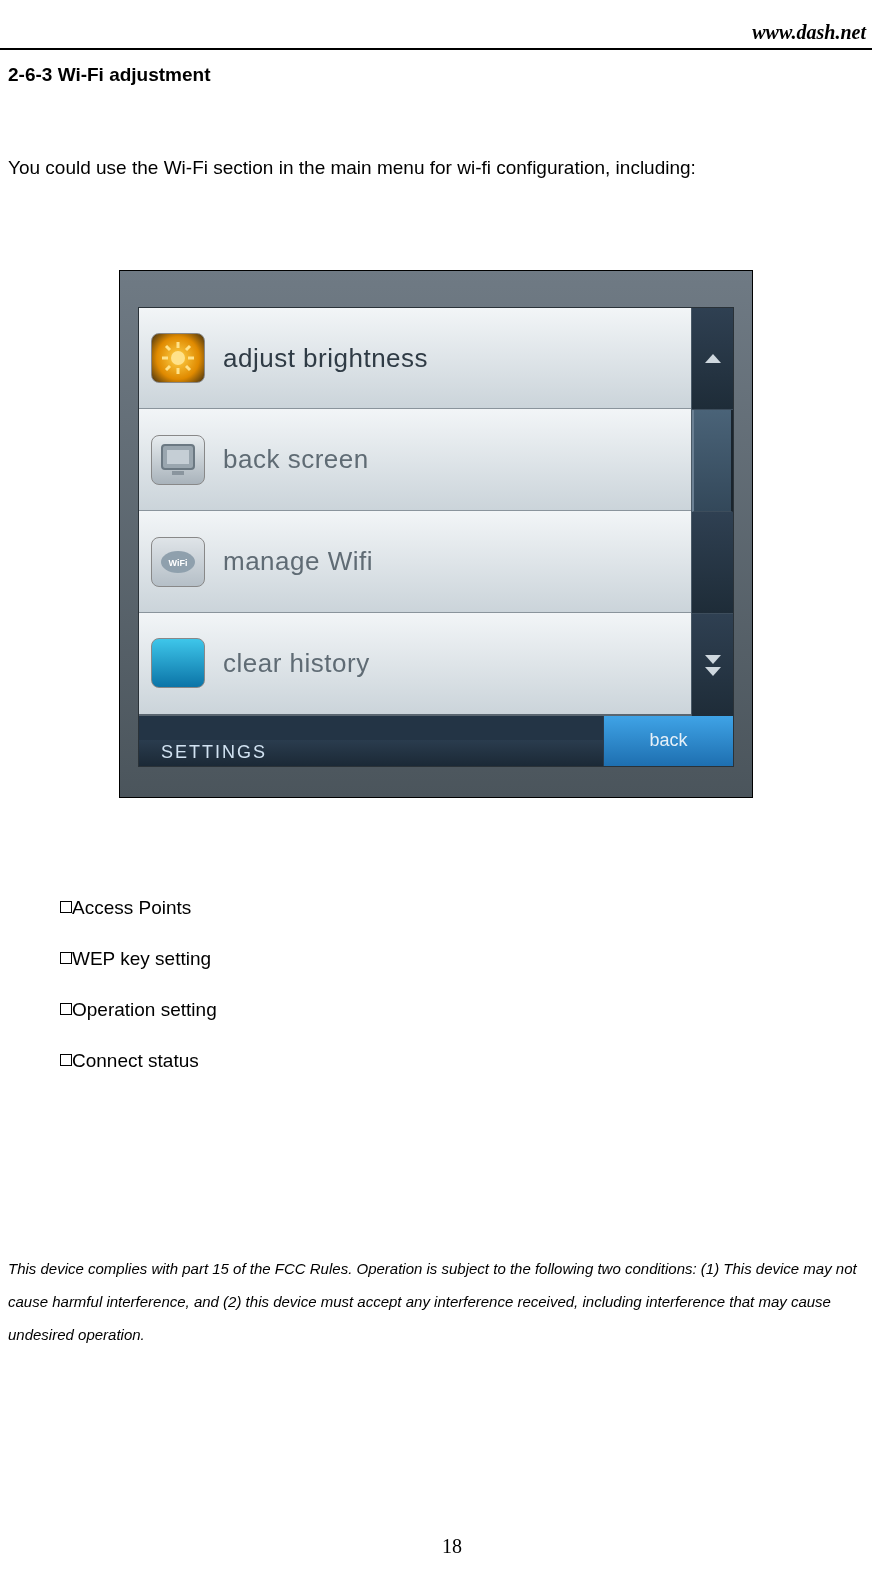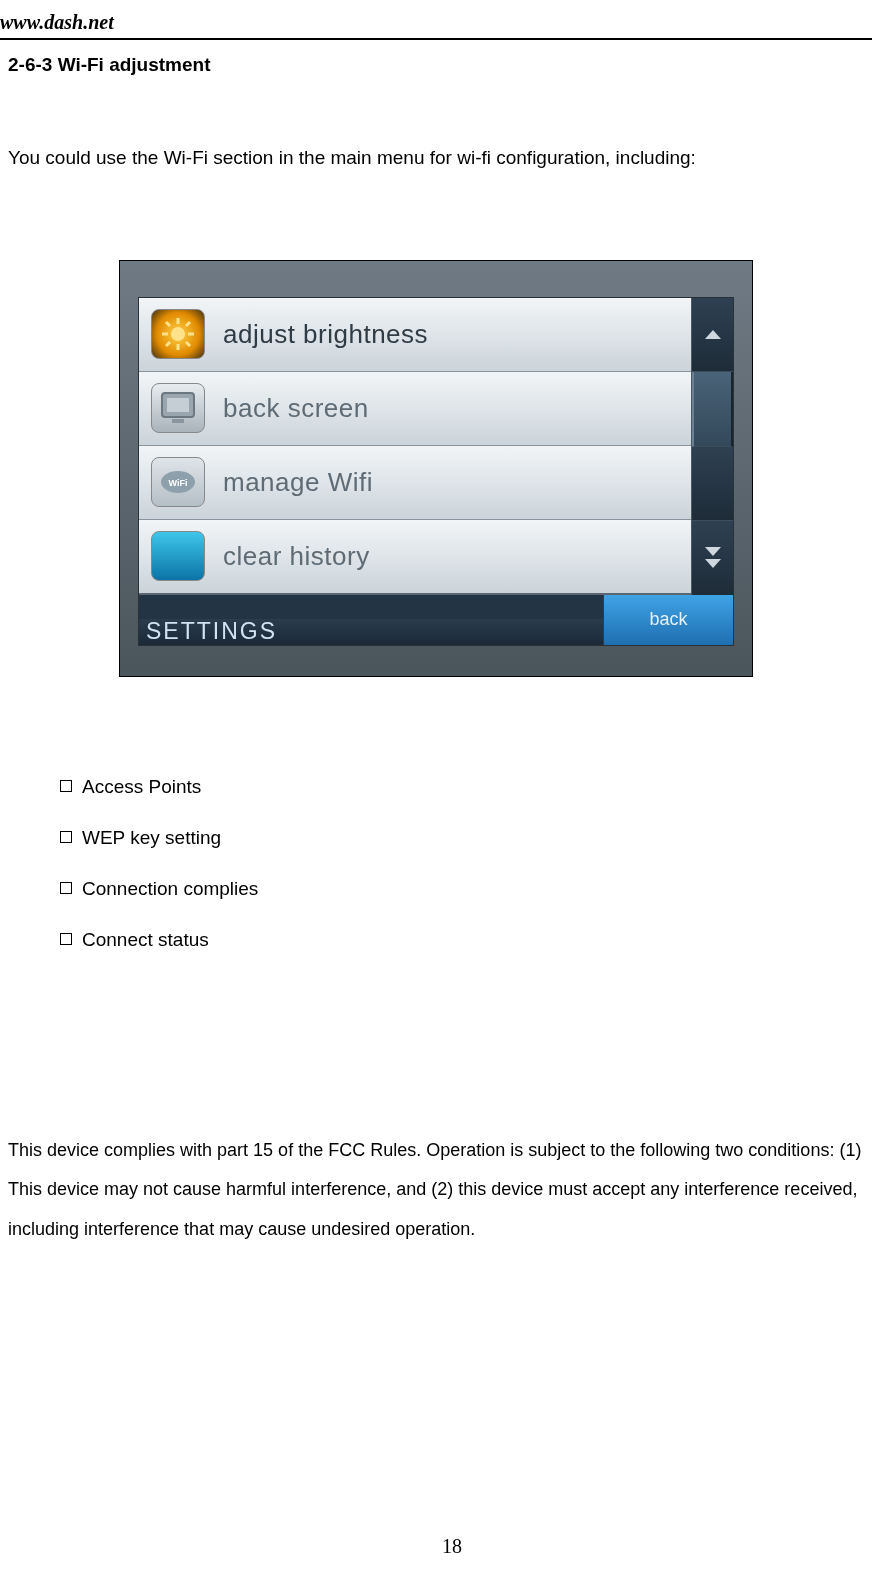--- a/index.html
+++ b/index.html
@@ -4,25 +4,26 @@
 <style>
   * { box-sizing: border-box; margin: 0; padding: 0; }
   html, body { width: 872px; background: #fff; font-family: Verdana, Geneva, sans-serif; color: #000; }
   .page {
     width: 872px;
     min-height: 1574px;
     position: relative;
     padding: 0;
   }
   .header-url {
+    text-align: right;
     font-family: "Times New Roman", serif;
     font-style: italic;
     font-weight: bold;
     font-size: 20px;
-    padding: 11px 6px 2px 0;
+    padding: 21px 6px 2px 0;
   }
   .hr-top {
     border: none;
     border-top: 2px solid #000;
     margin: 2px 0 14px 0;
   }
   .section-title {
     font-family: Verdana, Geneva, sans-serif;
     font-weight: bold;
     font-size: 19px;
@@ -33,21 +34,21 @@
     font-size: 19px;
     line-height: 2.3;
     padding: 60px 8px 0 8px;
   }
   .device-photo {
     margin: 80px auto 0 auto;
     width: 634px;
   }
   .photo-frame {
     width: 634px;
-    height: 417px;
+    height: 528px;
     background: linear-gradient(#6f7a84, #4b555c);
     border: 1px solid #000;
     display: flex;
     flex-direction: column;
     align-items: center;
     justify-content: flex-start;
     padding: 36px 18px 30px 18px;
   }
   .screen {
     width: 100%;
@@ -150,61 +151,62 @@
     height: 50px;
     display: flex;
     align-items: stretch;
     background: #233445;
     font-family: Verdana, sans-serif;
   }
   .footer-settings {
     flex: 1;
     display: flex;
     align-items: center;
-    padding-left: 7px;
+    padding-left: 22px;
     color: #d2e3f2;
-    font-size: 23px;
+    font-size: 18px;
     letter-spacing: 2px;
     background: linear-gradient(#2a3c4e, #1b2936);
     margin-top: 24px;
   }
   .footer-back {
     width: 130px;
     display: flex;
     align-items: center;
     justify-content: center;
     color: #e6f0f8;
     font-size: 18px;
     background: linear-gradient(#3fa3e6, #1e6fb0);
     border-left: 1px solid #2a3c4e;
   }
   .bullets {
     padding: 100px 8px 0 60px;
   }
   .bullet-row {
     display: flex;
     align-items: center;
-    gap: 10px;
+    gap: 0;
     font-family: Verdana, sans-serif;
     font-size: 19px;
     line-height: 1;
     margin-bottom: 32px;
   }
   .box {
     width: 12px;
     height: 12px;
     border: 1.5px solid #000;
     display: inline-block;
     flex-shrink: 0;
   }
   .fcc {
     padding: 150px 8px 0 8px;
     font-family: Arial, Helvetica, sans-serif;
-    font-size: 18px;
+    font-size: 15px;
     line-height: 2.2;
+    font-style: italic;
   }
   .page-num {
     position: absolute;
     bottom: 16px;
     left: 16px;
     width: 100%;
     text-align: center;
     font-family: "Times New Roman", serif;
     font-size: 20px;
   }
@@ -311,21 +313,21 @@
     <div class="bullet-row">
       <span class="box"></span>
       <span>Access Points</span>
     </div>
     <div class="bullet-row">
       <span class="box"></span>
       <span>WEP key setting</span>
     </div>
     <div class="bullet-row">
       <span class="box"></span>
-      <span>Connection complies</span>
+      <span>Operation setting</span>
     </div>
     <div class="bullet-row">
       <span class="box"></span>
       <span>Connect status</span>
     </div>
   </div>
 
   <div class="fcc">This device complies with part 15 of the FCC Rules. Operation is subject to the following two conditions: (1) This device may not cause harmful interference, and (2) this device must accept any interference received, including interference that may cause undesired operation.</div>
 
   <div class="page-num">18</div>

